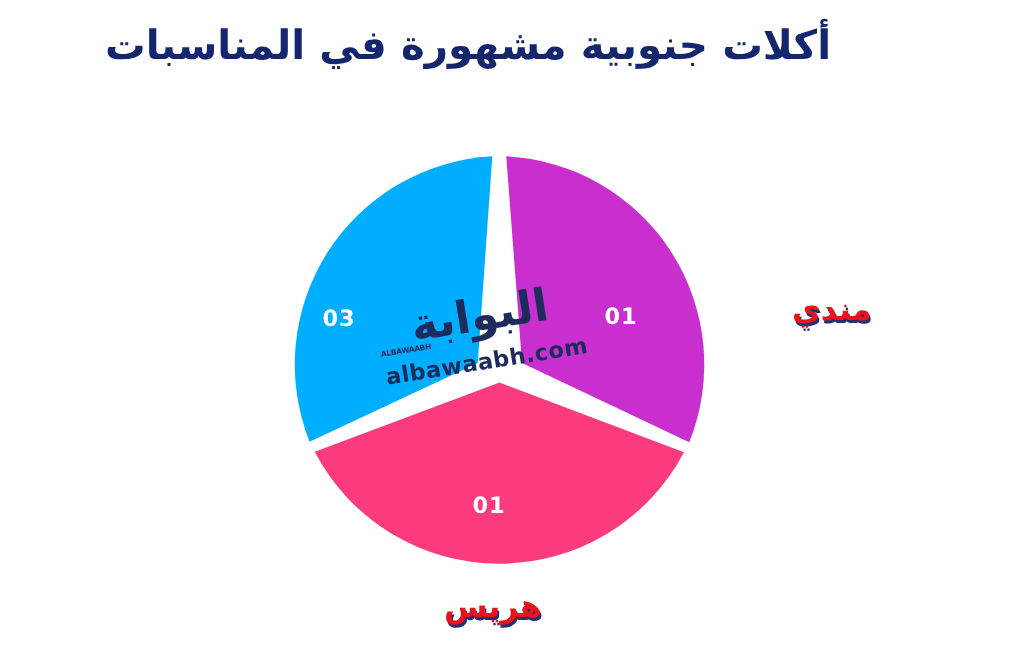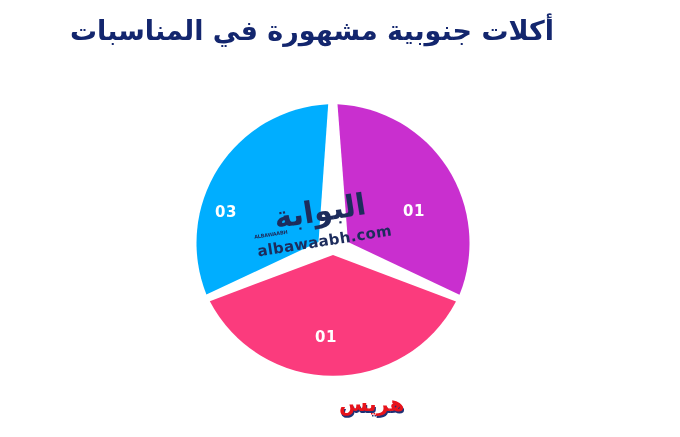--- a/index.html
+++ b/index.html
@@ -71,21 +71,21 @@
     position: absolute;
     font-size: 21px;
     font-weight: bold;
     color: #e8131b;
     direction: rtl;
     white-space: nowrap;
     text-shadow: 1px 2px 0 rgba(19,38,110,0.95);
   }
   #callout-kabsa  { left: 84px;  top: 187px; }
   #callout-mandi  { left: 528px; top: 194px; }
-  #callout-harees { left: 296px; top: 392px; margin-left: 43px; }
+  #callout-harees { left: 296px; top: 392px; }
 
   
   #watermark {
     position: absolute;
     left: 248px;
     top: 196px;
     width: 150px;
     height: 70px;
     transform: rotate(-9deg);
     transform-origin: 50% 50%;
@@ -148,20 +148,21 @@
                A 139 139 0 0 1 140.2 6.2
                L 130.5 144.0
                Z"></path>
     </svg>
   </div>
 
   <div class="slice-label" id="slice-value-01">01</div>
   <div class="slice-label" id="slice-value-02">01</div>
   <div class="slice-label" id="slice-value-03">03</div>
 
+  <div class="callout" id="callout-mandi">مندي</div>
   <div class="callout" id="callout-harees">هريس</div>
 
   <div id="watermark">
     <div id="watermark-arabic">البوابة</div>
     <div id="watermark-micro">ALBAWAABH</div>
     <div id="watermark-sub">albawaabh.com</div>
   </div>
 
 </div>
 

